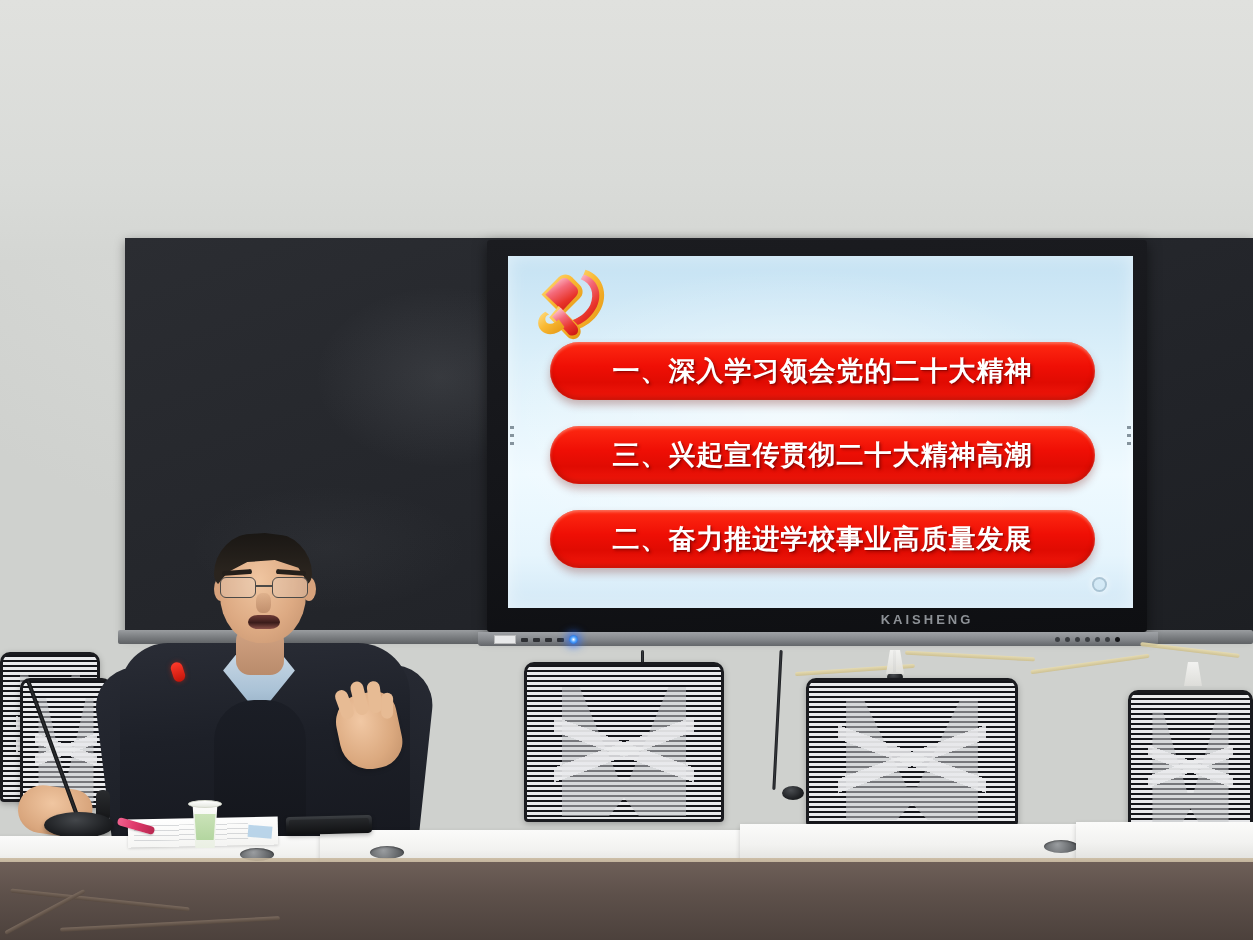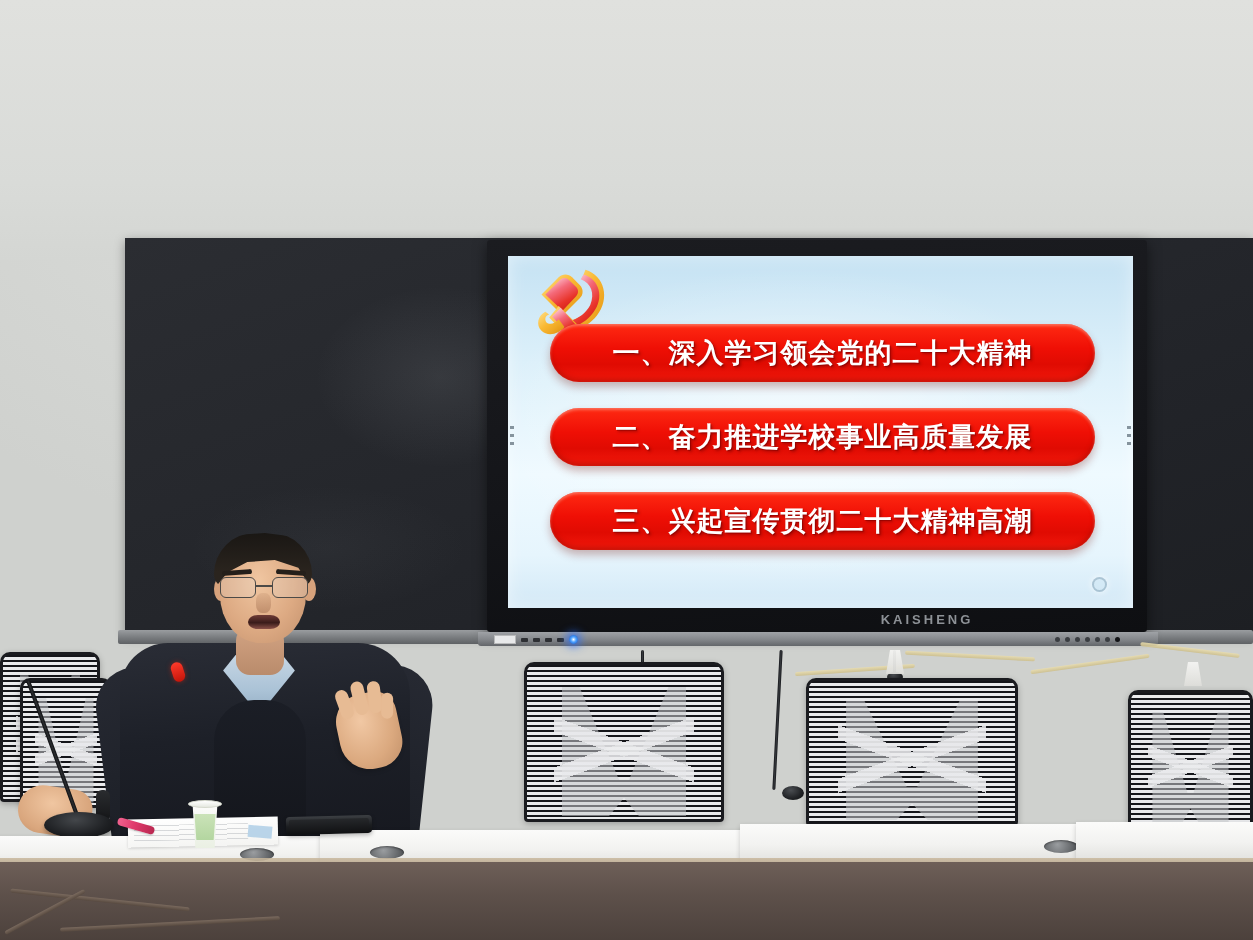--- a/index.html
+++ b/index.html
@@ -94,21 +94,21 @@
     pointer-events:none;
   }
   .slide-handle {
     position:absolute; width:4px; height:3px; background:#6c7a86; opacity:.8;
   }
 
   
   .emblem { position:absolute; left:18px; top:6px; width:96px; height:86px; }
 
   
-  .bars { position:absolute; left:42px; top:68px; width:545px;text-align:right; }
+  .bars { position:absolute; left:42px; top:86px; width:545px;text-align:right; }
   .bar {
     position:relative;
     height:58px; margin-bottom:26px;
     border-radius:29px;
     background:linear-gradient(180deg,#ff2a12 0%, #ef0f05 42%, #e00b02 70%, #f3190c 100%);
     box-shadow:
       0 5px 9px rgba(120,20,10,.30),
       inset 0 2px 3px rgba(255,170,150,.55),
       inset 0 -3px 5px rgba(150,10,0,.45);
     display:flex; align-items:center; justify-content:center;
@@ -427,24 +427,24 @@
 
         <path d="M20 52 C12 56 10 66 16 72 C22 78 34 76 40 68 L34 60 C30 65 24 66 21 63 C19 60 20 56 24 55 Z" fill="url(#gold)"></path>
       </svg>
     </div>
 
     <div class="bars">
       <div class="bar">
         <span class="bar-text">一、深入学习领会党的二十大精神</span>
       </div>
       <div class="bar">
-        <span class="bar-text">二、奋力推进学校事业高质量发展</span>
+        <span class="bar-text">三、兴起宣传贯彻二十大精神高潮</span>
       </div>
       <div class="bar">
-        <span class="bar-text">三、兴起宣传贯彻二十大精神高潮</span>
+        <span class="bar-text">二、奋力推进学校事业高质量发展</span>
       </div>
     </div>
 
     <div class="slide-dot"></div>
 
     <div class="slide-handle" style="left:2px; top:170px;"></div>
     <div class="slide-handle" style="left:2px; top:178px;"></div>
     <div class="slide-handle" style="left:2px; top:186px;"></div>
     <div class="slide-handle" style="right:2px; top:170px;"></div>
     <div class="slide-handle" style="right:2px; top:178px;"></div>

